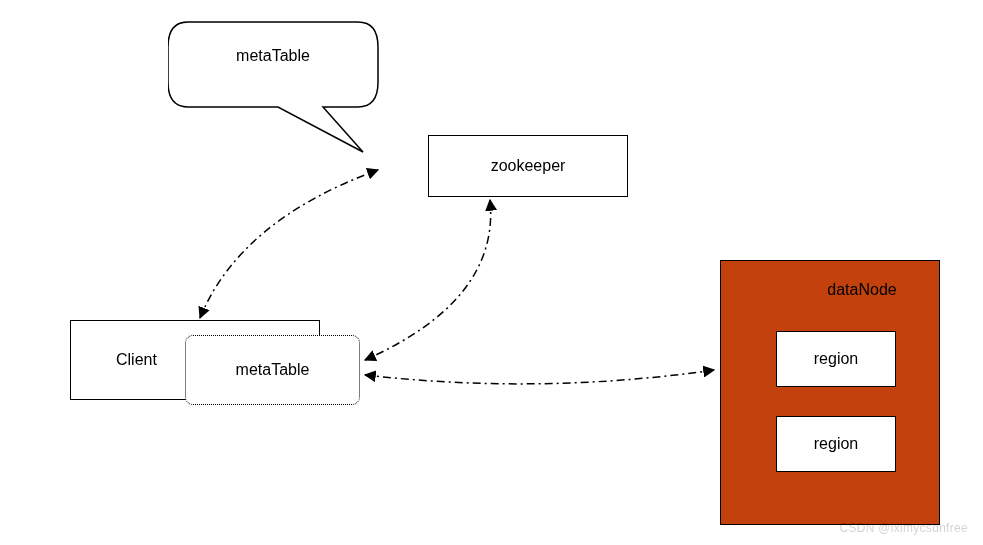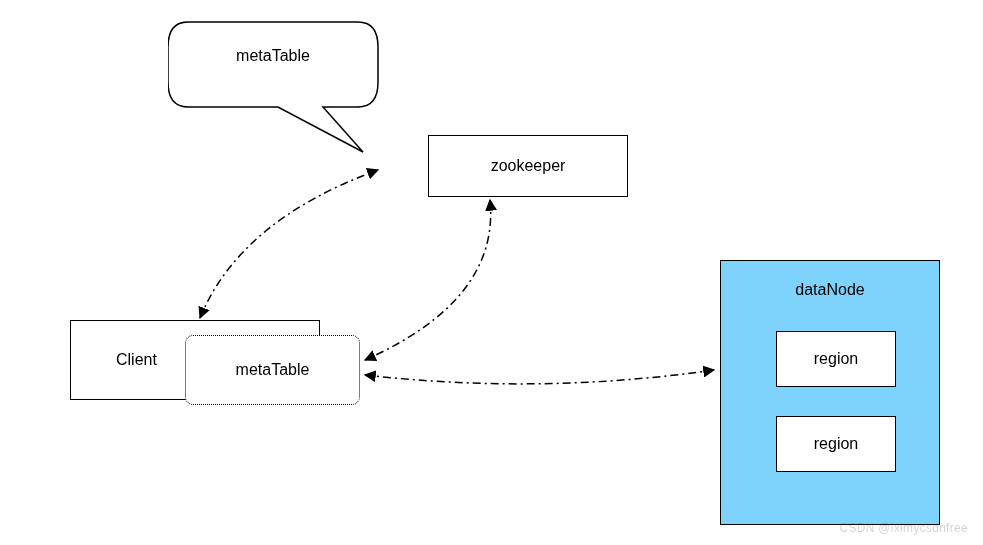--- a/index.html
+++ b/index.html
@@ -40,21 +40,22 @@
       top: 0; left: 0;
     }
     .callout-text {
       position: relative;
       z-index: 2;
       padding-bottom: 8px;
     }
     .container-box {
       position: absolute;
       border: 1.5px solid #000;
-      background: #7dd3fc;
+      background: #c2410c;
+      padding-left: 32px;
     }
     .container-title {
       position: absolute;
       width: 100%;
       text-align: center;
       top: 20px;
     }
     .watermark {
       position: absolute;
       right: 15px;

